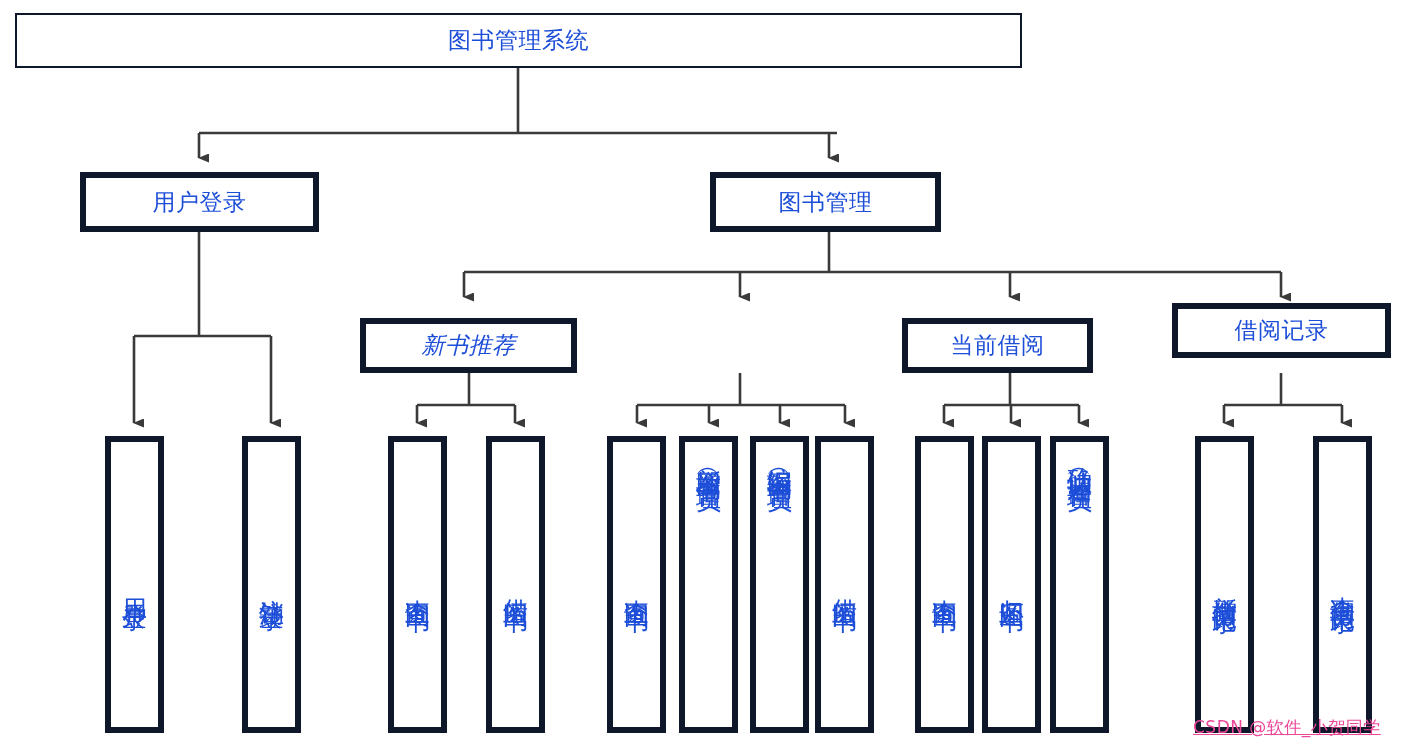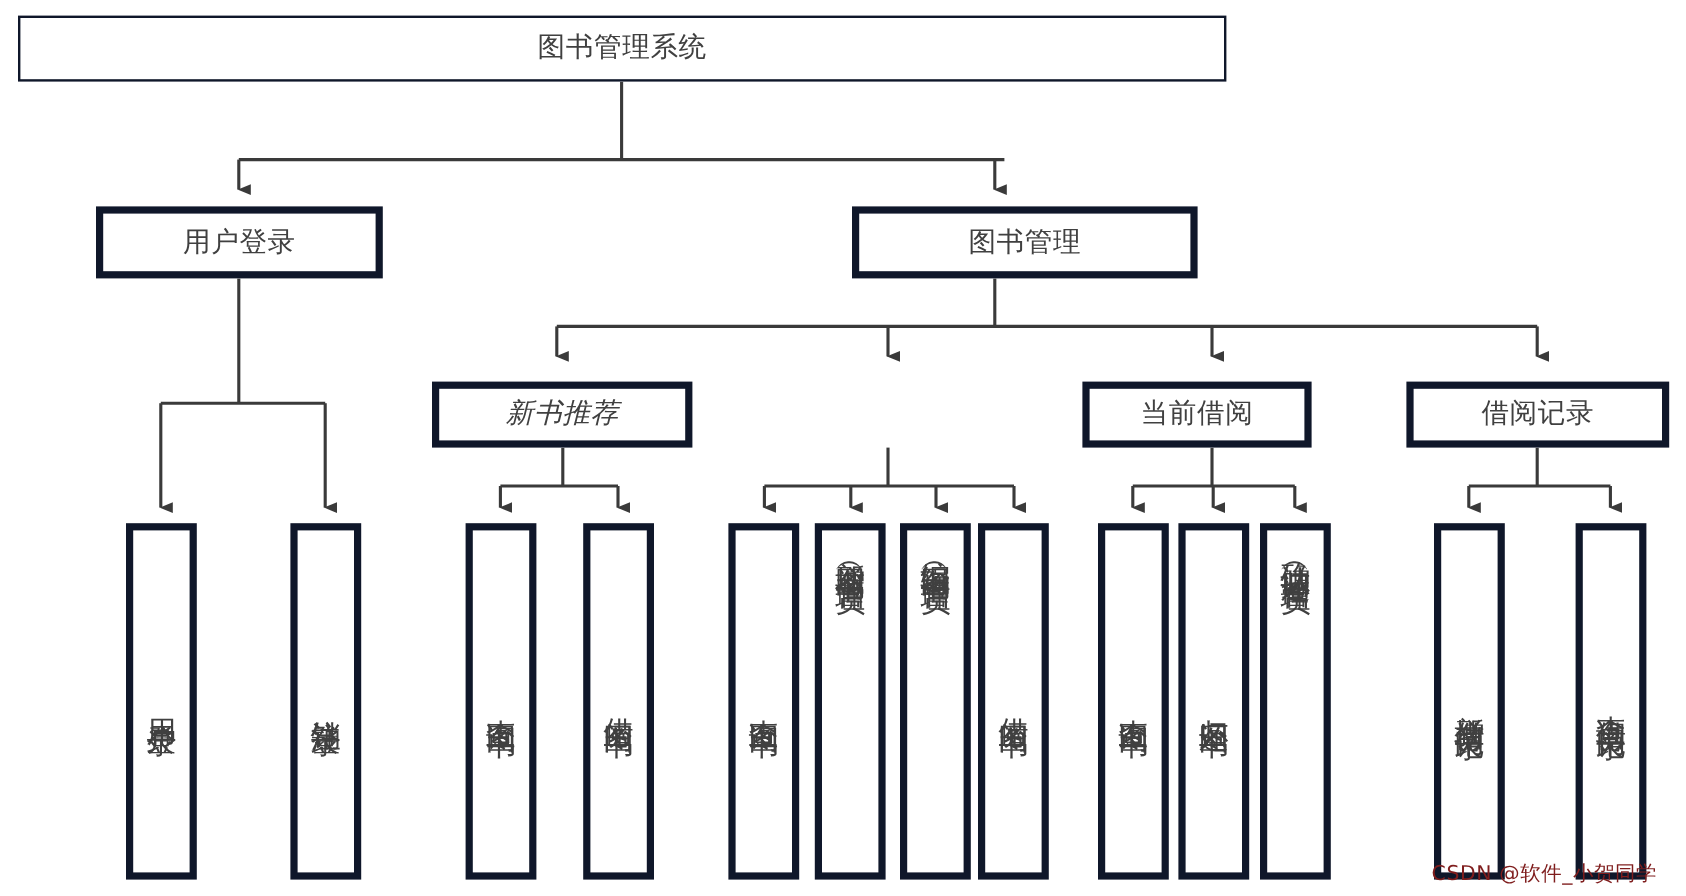--- a/index.html
+++ b/index.html
@@ -25,21 +25,21 @@
     height: 747px;
   }
   .node {
     position: absolute;
     box-sizing: border-box;
     background: #ffffff;
     border: 6px solid #0f172a;
     display: flex;
     align-items: center;
     justify-content: center;
-    color: #404040;
+    color: #1d4ed8;
     z-index: 2;
   }
   .node.root {
     border-width: 2px;
   }
   .node-label {
     display: block;
     text-align: center;
     line-height: 1.0;
     white-space: nowrap;
@@ -65,24 +65,25 @@
     margin-top: auto;
     margin-bottom: auto;
   }
   .node.vert.center {
     align-items: center;
     padding-top: 0;
   }
   .watermark {
     position: absolute;
     font-size: 17px;
-    color: #7f1d1d;
+    color: #ec4899;
     white-space: nowrap;
     z-index: 3;
     letter-spacing: 0.5px;
+    text-decoration: underline;
   }
 </style>
 </head>
 <body>
 
 <div id="canvas">
 
   <svg id="edges" viewBox="0 0 1405 747" xmlns="http://www.w3.org/2000/svg">
     <defs>
       <marker id="arrow" markerWidth="9" markerHeight="11" refX="4.5" refY="10" orient="auto" markerUnits="userSpaceOnUse">
@@ -133,31 +134,31 @@
     </g>
   </svg>
 
   <div class="node root horiz" style="left:15px; top:13px; width:1007px; height:55px;">
     <span class="node-label">图书管理系统</span>
   </div>
 
   <div class="node horiz" style="left:80px; top:172px; width:239px; height:60px;">
     <span class="node-label">用户登录</span>
   </div>
-  <div class="node horiz" style="left:710px; top:172px; width:288px; height:60px;">
+  <div class="node horiz" style="left:710px; top:172px; width:231px; height:60px;">
     <span class="node-label">图书管理</span>
   </div>
 
   <div class="node horiz" style="left:360px; top:318px; width:217px; height:55px;font-style:italic;">
     <span class="node-label">新书推荐</span>
   </div>
   <div class="node horiz" style="left:902px; top:318px; width:191px; height:55px;">
     <span class="node-label">当前借阅</span>
   </div>
-  <div class="node horiz" style="left:1172px; top:318px; width:219px; height:55px;">
+  <div class="node horiz" style="left:1172px; top:303px; width:219px; height:55px;">
     <span class="node-label">借阅记录</span>
   </div>
 
   <div class="node vert center" style="left:105px; top:436px; width:59px; height:297px;">
     <span class="node-label">用户登录</span>
   </div>
   <div class="node vert center" style="left:242px; top:436px; width:59px; height:297px;">
     <span class="node-label">注销登录</span>
   </div>
 

